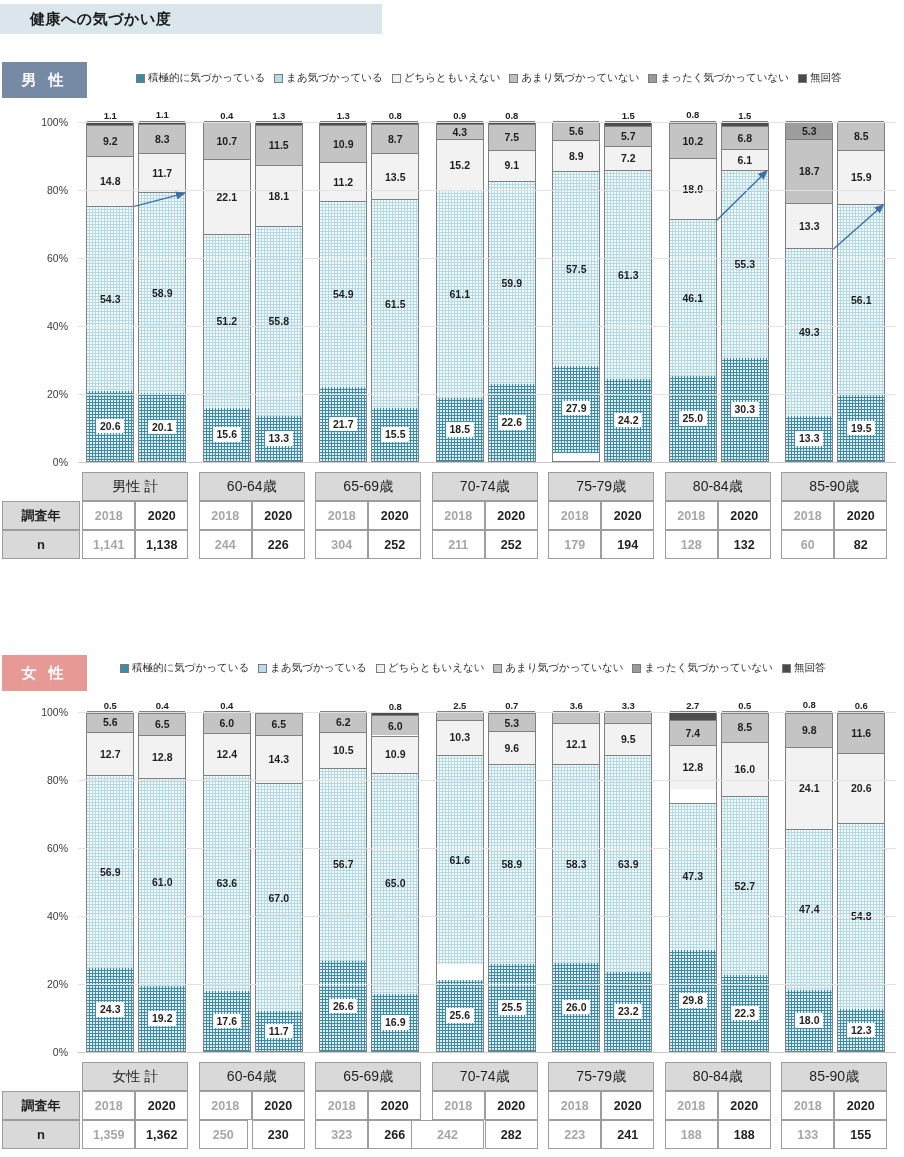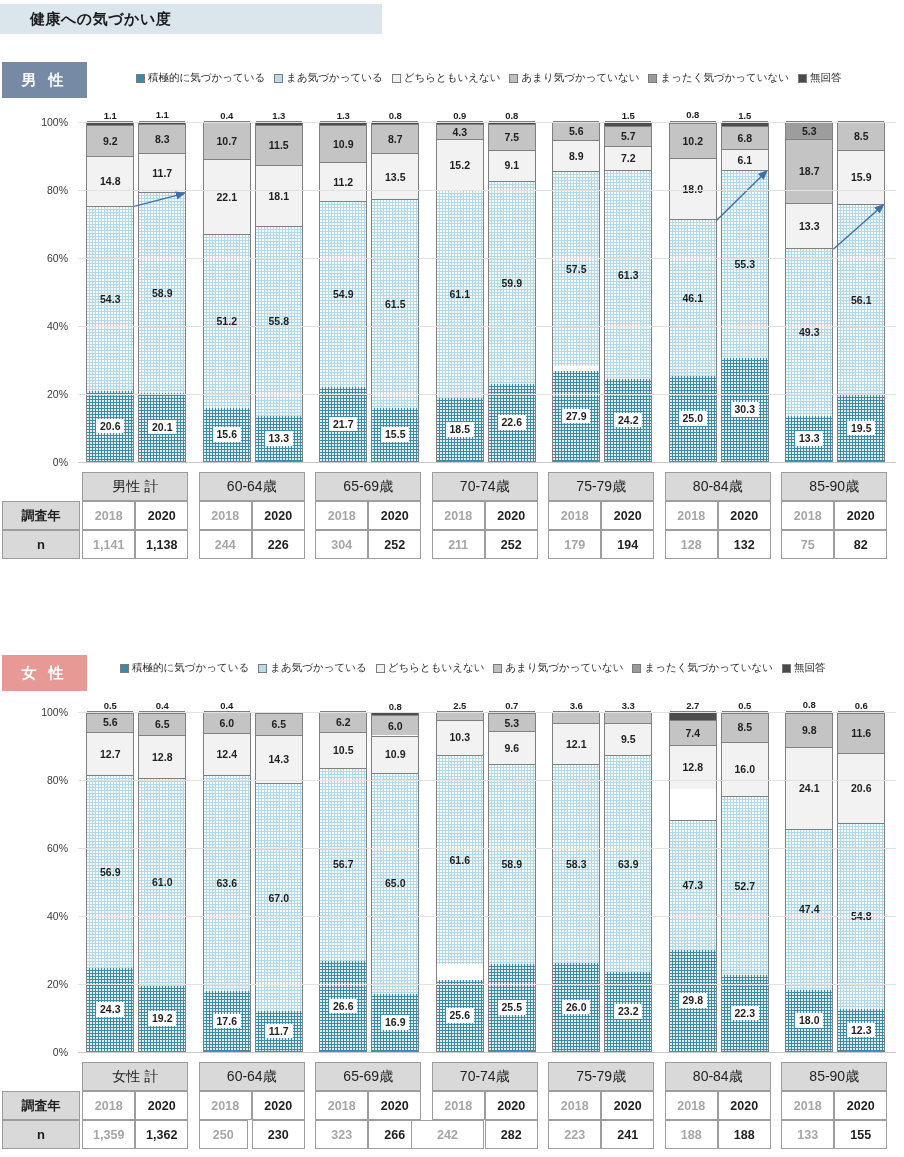--- a/index.html
+++ b/index.html
@@ -406,21 +406,21 @@
             <div class="seg c3" style="height: 25.5px; bottom: 311.44px;">
               <span class="seg-label">7.5</span>
             </div>
             <div class="seg c5" style="height: 2.72px; bottom: 336.94px; overflow: visible;">
               <span class="seg-label outside" style="bottom: 3.72px; font-size: 9.5px;">0.8</span>
             </div>
           </div>
         </div>
         <div class="group" style="left: 466px; width: 116.5px;">
           <div class="bar" style="left: 8.25px;">
-            <div class="seg c0" style="height: 90px; bottom: 0px;">
+            <div class="seg c0" style="height: 90px; bottom: 8px;">
               <span class="seg-label boxed">27.9</span>
             </div>
             <div class="seg c1" style="height: 195.5px; bottom: 94.86px;">
               <span class="seg-label">57.5</span>
             </div>
             <div class="seg c2" style="height: 30.26px; bottom: 290.36px;">
               <span class="seg-label">8.9</span>
             </div>
             <div class="seg c3" style="height: 19.04px; bottom: 320.62px;">
               <span class="seg-label">5.6</span>
@@ -704,21 +704,21 @@
             <div class="seg c3" style="height: 11.22px; bottom: 328.44px; overflow: visible;">
               <span class="seg-label outside" style="bottom: 12.22px; font-size: 9.5px;">3.3</span>
             </div>
           </div>
         </div>
         <div class="group" style="left: 582.5px; width: 116.5px;">
           <div class="bar" style="left: 8.25px;">
             <div class="seg c0" style="height: 101.32px; bottom: 0px;">
               <span class="seg-label boxed">29.8</span>
             </div>
-            <div class="seg c1" style="height: 130px; bottom: 101.32px;">
+            <div class="seg c1" style="height: 147px; bottom: 101.32px;">
               <span class="seg-label">47.3</span>
             </div>
             <div class="seg c2" style="height: 43.52px; bottom: 262.14px;">
               <span class="seg-label">12.8</span>
             </div>
             <div class="seg c3" style="height: 25.16px; bottom: 305.66px;">
               <span class="seg-label">7.4</span>
             </div>
             <div class="seg c5" style="height: 9.18px; bottom: 330.82px; overflow: visible;">
               <span class="seg-label outside" style="bottom: 10.18px; font-size: 9.5px;">2.7</span>
@@ -822,21 +822,21 @@
         <div class="tbl-cell y2018" style="left: 198.75px; width: 53px;">244</div>
         <div class="tbl-cell y2020" style="left: 251.75px; width: 53px;">226</div>
         <div class="tbl-cell y2018" style="left: 315.25px; width: 53px;">304</div>
         <div class="tbl-cell y2020" style="left: 368.25px; width: 53px;">252</div>
         <div class="tbl-cell y2018" style="left: 431.75px; width: 53px;">211</div>
         <div class="tbl-cell y2020" style="left: 484.75px; width: 53px;">252</div>
         <div class="tbl-cell y2018" style="left: 548.25px; width: 53px;">179</div>
         <div class="tbl-cell y2020" style="left: 601.25px; width: 53px;">194</div>
         <div class="tbl-cell y2018" style="left: 664.75px; width: 53px;">128</div>
         <div class="tbl-cell y2020" style="left: 717.75px; width: 53px;">132</div>
-        <div class="tbl-cell y2018" style="left: 781.25px; width: 53px;">75</div>
+        <div class="tbl-cell y2018" style="left: 781.25px; width: 53px;">60</div>
         <div class="tbl-cell y2020" style="left: 834.25px; width: 53px;">82</div>
       </div>
     </div>
   <div class="table-wrap table-female">
       <div class="tbl-row">
         <div class="spacer-blank"></div>
         <div class="tbl-head-cell" style="left: 82.25px; width: 106px;">女性 計</div>
         <div class="tbl-head-cell" style="left: 198.75px; width: 106px;">60-64歳</div>
         <div class="tbl-head-cell" style="left: 315.25px; width: 106px;">65-69歳</div>
         <div class="tbl-head-cell" style="left: 431.75px; width: 106px;">70-74歳</div>

